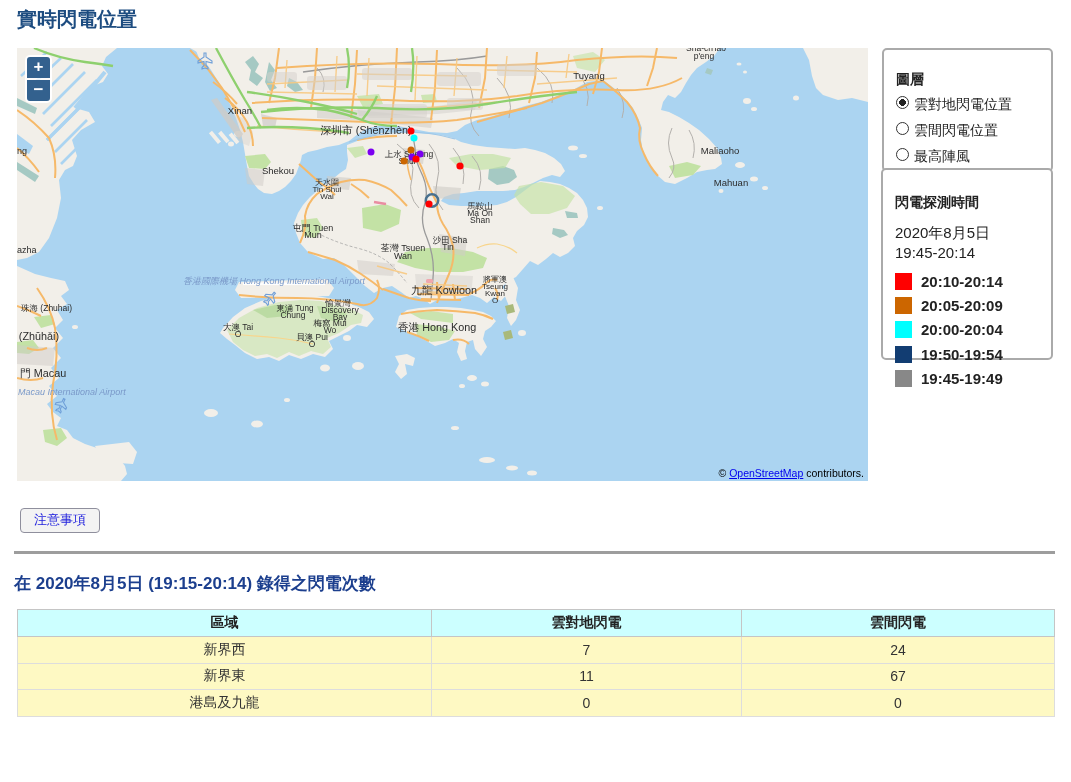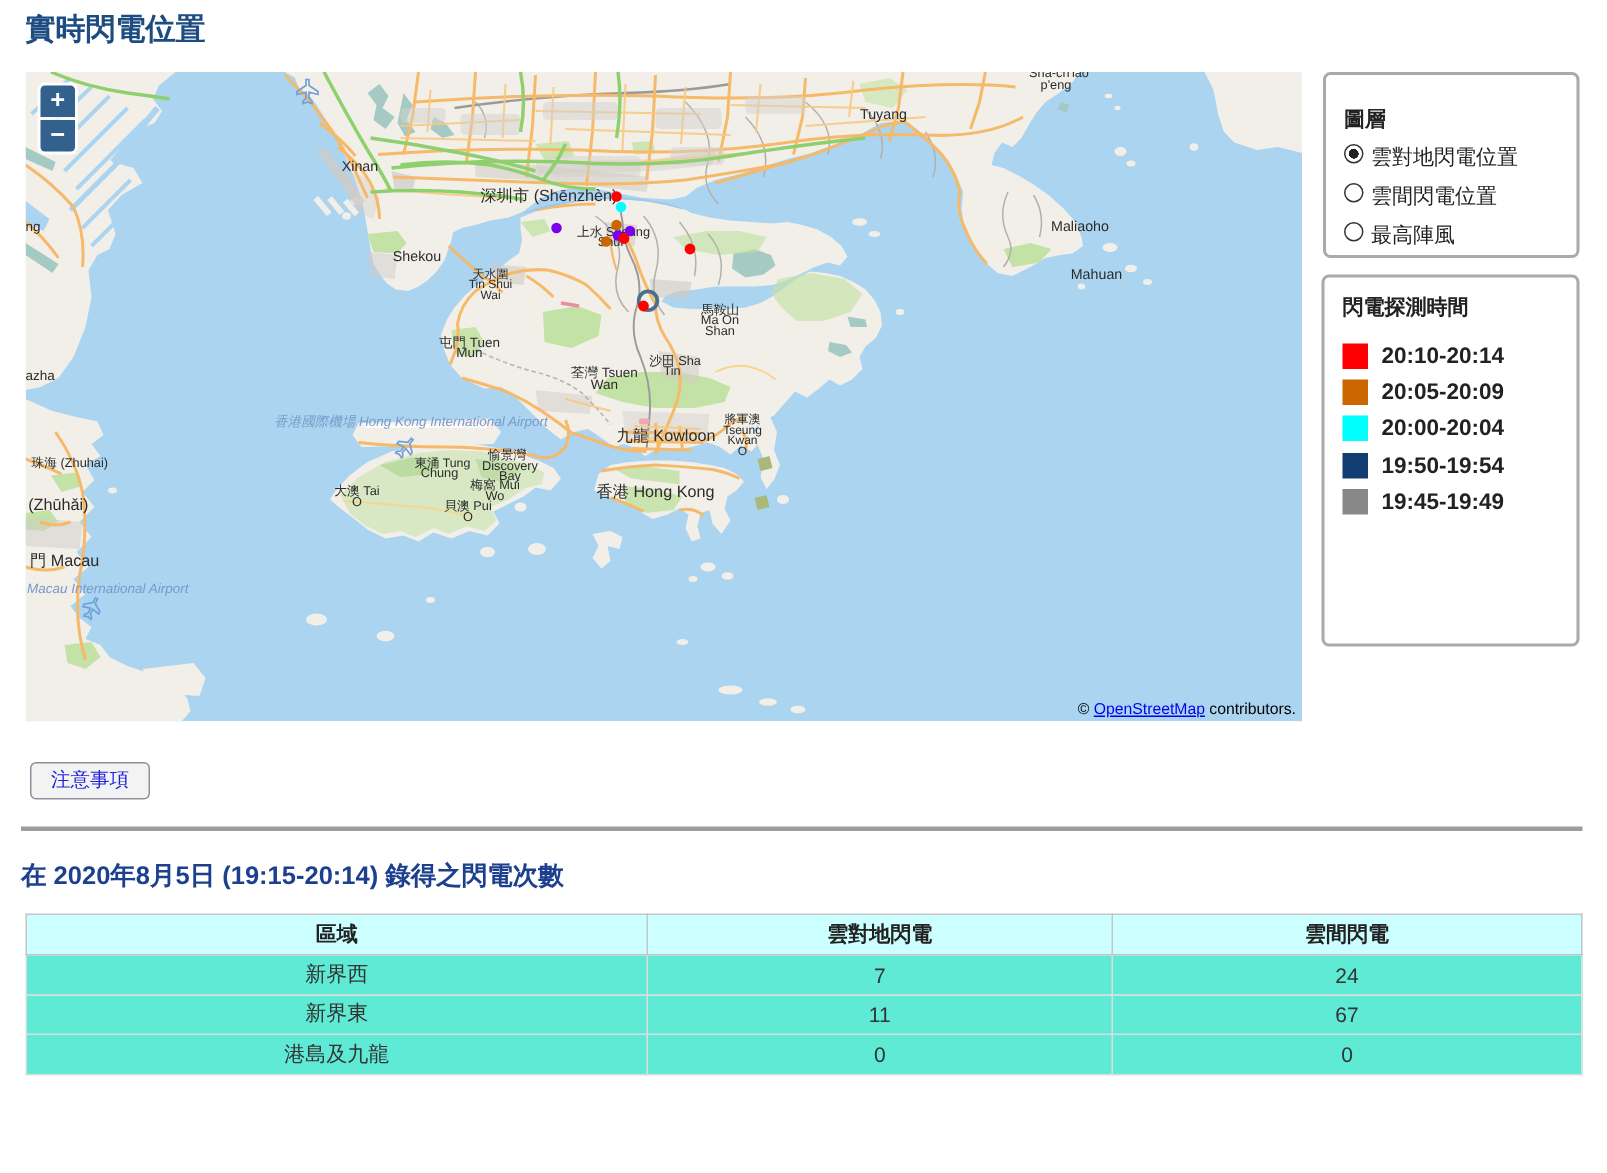--- a/index.html
+++ b/index.html
@@ -11,31 +11,31 @@
 .zbtn.plus{border-radius:3px 3px 0 0;margin-bottom:2px;}
 .zbtn.minus{border-radius:0 0 3px 3px;}
 #attrib{position:absolute;right:4px;bottom:2px;font-size:10.5px;color:#000;z-index:10;}
 #attrib a{color:#0000ee;text-decoration:underline;}
 .panel{position:absolute;background:#fff;border:2px solid #aaa;border-radius:5px;box-sizing:border-box;}
 #panel1{left:882px;top:48px;width:171px;height:124px;padding:22px 12px;}
 #panel1 .ptitle{font-size:14px;font-weight:bold;color:#222;margin-bottom:9px;line-height:15px;}
 .rrow{display:flex;align-items:flex-start;height:26px;font-size:14px;color:#222;}
 .radio{width:11px;height:11px;border:1.5px solid #333;border-radius:50%;margin-right:5px;flex:none;background:#fff;}
 .radio.sel{background:radial-gradient(circle,#222 0 3.2px,#fff 3.3px);}
-#panel2{left:881px;top:183px;width:172px;height:248px;padding:11px 12px;}
+#panel2{left:881px;top:168px;width:172px;height:192px;padding:24px 12px;}
 #panel2 .ptitle{font-size:14px;font-weight:bold;color:#222;margin-bottom:12px;line-height:17px;}
 #panel2 .dates{font-size:15px;color:#222;line-height:20px;margin-bottom:6px;}
 .lrow{display:flex;align-items:center;height:24.4px;font-size:15px;color:#222;font-weight:bold;}
 .swatch{width:17px;height:17px;margin-right:9px;flex:none;}
 #noticeBtn{position:absolute;left:20px;top:508px;width:80px;height:25px;box-sizing:border-box;background:#f3f3f3;border:1px solid #8f8f9d;border-radius:4px;color:#2222dd;font-size:13px;text-align:center;line-height:22px;}
 #hrline{position:absolute;left:14px;top:551px;width:1041px;height:3px;background:#9d9d9d;}
 #subhead{position:absolute;left:14px;top:572px;font-size:17px;font-weight:bold;color:#1c3f8e;}
 table{position:absolute;left:17px;top:609px;border-collapse:collapse;font-size:14px;color:#333;}
 th{background:#ccffff;border:1px solid #c5c5c5;font-weight:bold;height:26px;font-size:14px;color:#222;padding:0;}
-td{background:#5eead4;border:1px solid #ddd;height:25.5px;text-align:center;padding:0;}
+td{background:#fef9c3;border:1px solid #ddd;height:25.5px;text-align:center;padding:0;}
 tr.total td{border-top:5px solid #ddd;height:22.5px;}
 </style>
 </head>
 <body>
 <div id="title">實時閃電位置</div>
 
 <div id="map">
   <svg id="mapsvg" width="851" height="433" viewBox="0 0 851 433">
   <rect x="0" y="0" width="851" height="433" fill="#abd4f1"></rect>
   <g fill="#f2efe9" stroke="none">
@@ -360,20 +360,21 @@
 
 <div class="panel" id="panel1">
   <div class="ptitle">圖層</div>
   <div class="rrow"><span class="radio sel"></span>雲對地閃電位置</div>
   <div class="rrow"><span class="radio"></span>雲間閃電位置</div>
   <div class="rrow"><span class="radio"></span>最高陣風</div>
 </div>
 
 <div class="panel" id="panel2">
   <div class="ptitle">閃電探測時間</div>
+  <div class="dates">2020年8月5日<br>19:45-20:14</div>
   <div class="lrow"><span class="swatch" style="background:#f00"></span>20:10-20:14</div>
   <div class="lrow"><span class="swatch" style="background:#c60"></span>20:05-20:09</div>
   <div class="lrow"><span class="swatch" style="background:#0ff"></span>20:00-20:04</div>
   <div class="lrow"><span class="swatch" style="background:#123d72"></span>19:50-19:54</div>
   <div class="lrow"><span class="swatch" style="background:#888"></span>19:45-19:49</div>
 </div>
 
 <div id="noticeBtn">注意事項</div>
 <div id="hrline"></div>
 <div id="subhead">在 2020年8月5日 (19:15-20:14) 錄得之閃電次數</div>

